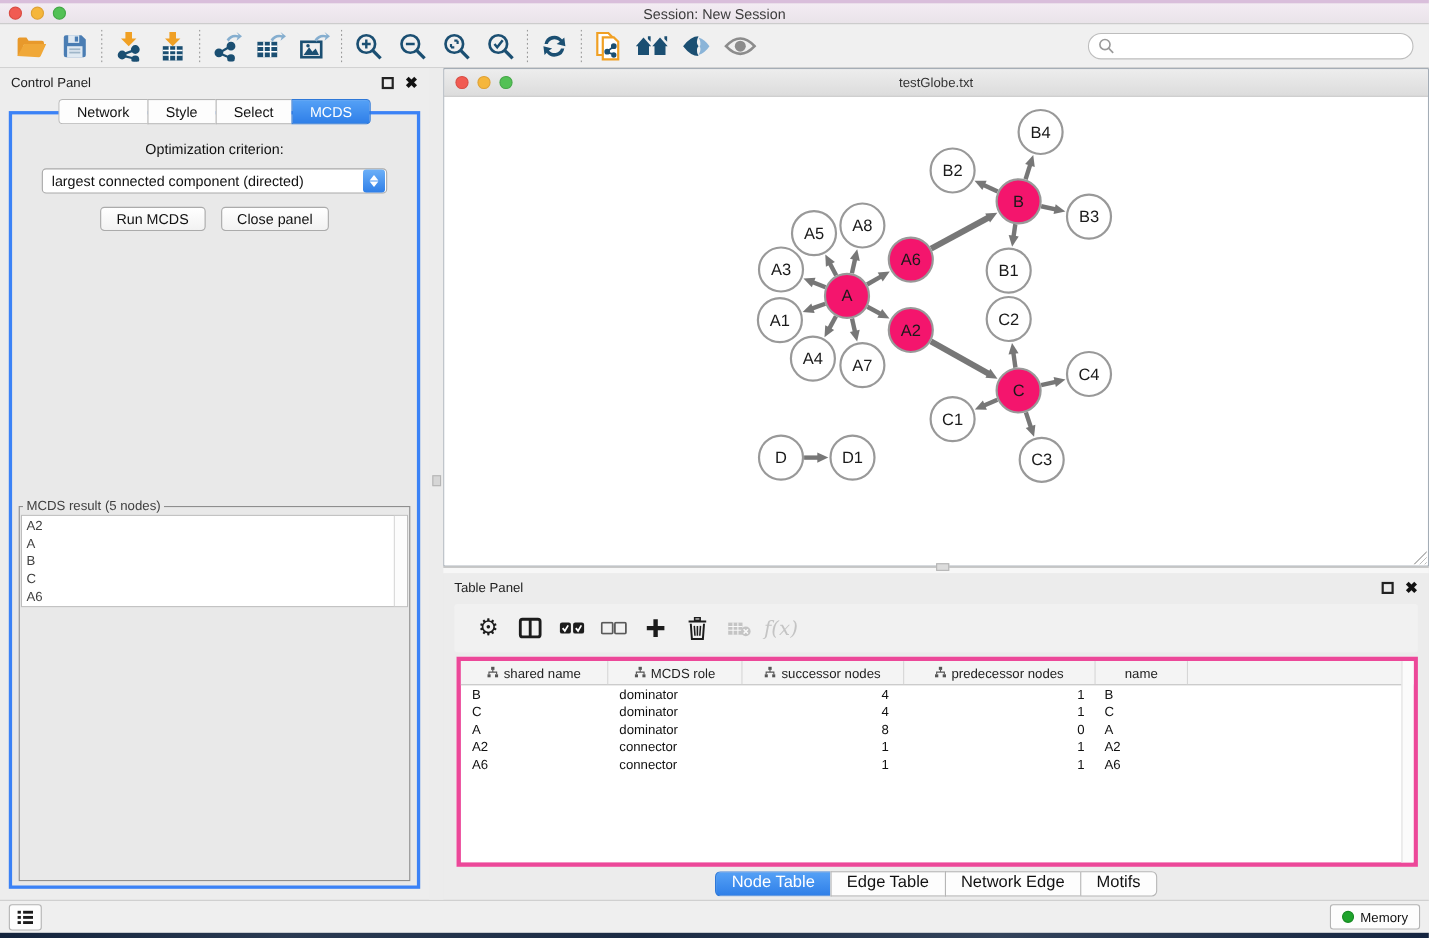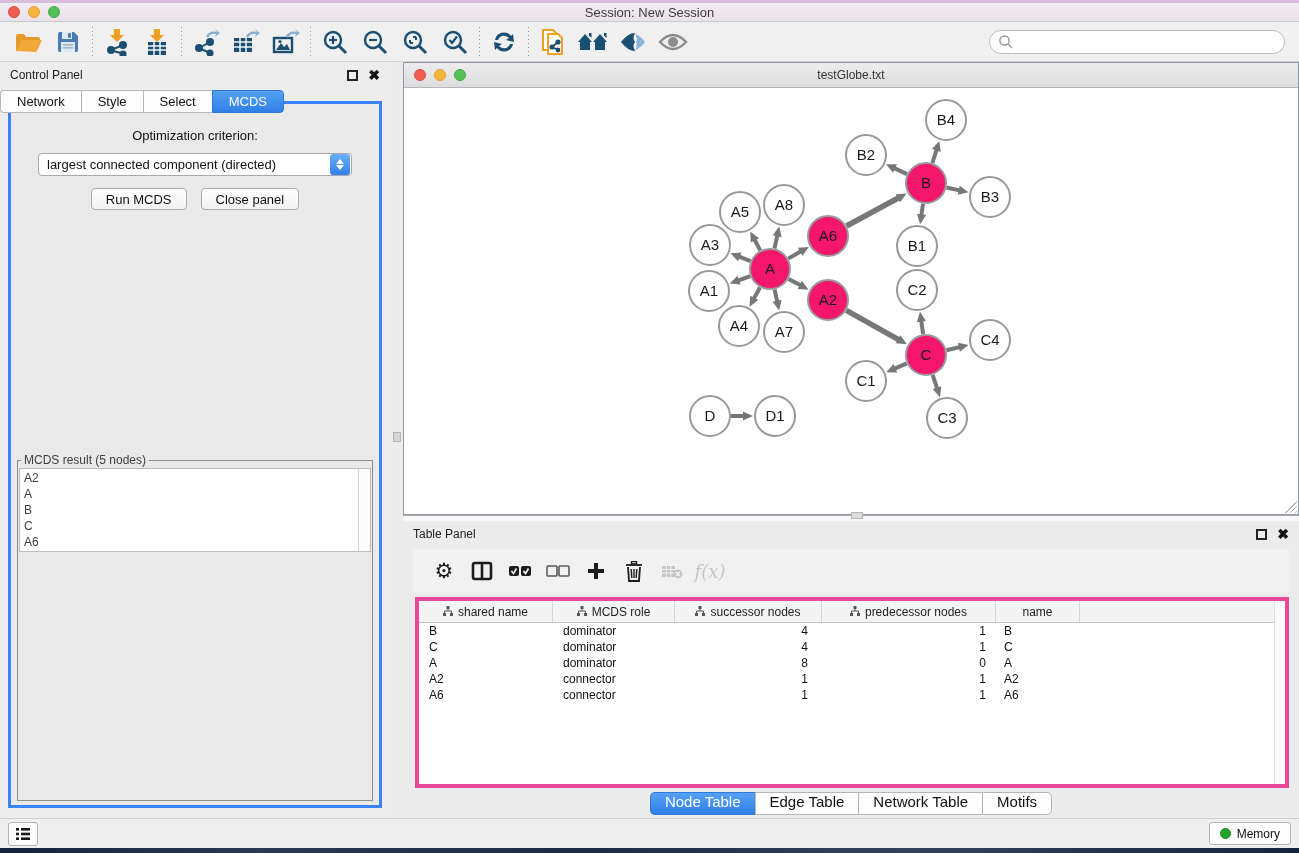--- a/index.html
+++ b/index.html
@@ -27,21 +27,21 @@
   
   .content { flex:1; display:flex; background:#ececec; min-height:0; }
 
   
   .control-panel { width:390px; display:flex; flex-direction:column; background:#ededed; padding-bottom:10px; }
   .panel-head { height:26px; display:flex; align-items:center; padding:0 10px; }
   .panel-head .panel-title { font-size:12px; color:#222; }
   .panel-head .panel-btns { margin-left:auto; display:flex; gap:10px; align-items:center; }
   .float-box { width:11px; height:11px; border:2px solid #222; background:transparent; }
   .close-x { font-size:14px; font-weight:bold; color:#111; line-height:11px; }
-  .cp-tabs { display:flex; gap:0; margin:2px 0 0 0; position:relative; z-index:2; }
+  .cp-tabs { display:flex; justify-content:center; gap:0; margin:2px 0 0 0; position:relative; z-index:2; }
   .cp-tab { font-size:13px; padding:3px 16px; background:#fdfdfd; border:1px solid #b6b6b6; border-right:none; color:#111; }
   .cp-tab:first-child { border-top-left-radius:4px; border-bottom-left-radius:4px; }
   .cp-tab:last-child { border-right:1px solid #b6b6b6; border-top-right-radius:4px; border-bottom-right-radius:4px; }
   .cp-tab.active { background:linear-gradient(#55a1f6,#2f7fe8); color:#fff; border-color:#2e78d8; }
   .cp-body { flex:1; margin:-12px 8px 0 8px; border:3px solid #3b82f6; background:#e9e9e9; display:flex; flex-direction:column; padding-top:24px; min-height:0; }
   .opt-label { text-align:center; font-size:13px; margin-bottom:10px; color:#111; }
   .dropdown { width:314px; height:23px; margin:0 auto; background:#fff; border:1px solid #a9a9a9; border-radius:4px; display:flex; align-items:center; position:relative; }
   .dropdown .dd-text { flex:1; font-size:13px; padding-left:8px; white-space:nowrap; overflow:hidden; color:#111; }
   .dd-stepper { width:20px; height:21px; border-radius:3px; background:linear-gradient(#6cb0f8,#2f7fe8); margin-right:1px; display:flex; flex-direction:column; align-items:center; justify-content:center; gap:1px; }
   .dd-stepper .ar { width:0; height:0; border-left:4px solid transparent; border-right:4px solid transparent; }
@@ -564,21 +564,21 @@
                 <div class="t-cell" style="width: 147px; text-align: right; padding: 0px 14px 0px 0px;">1</div>
                 <div class="t-cell" style="width: 174px; text-align: right; padding: 0px 10px 0px 0px;">1</div>
                 <div class="t-cell" style="width: 84px; text-align: left; padding: 0px 0px 0px 8px;">A6</div>
               </div>
             </div>
           <div class="t-scroll"></div>
         </div>
         <div class="tp-tabs">
             <div class="tp-tab active">Node Table</div>
             <div class="tp-tab">Edge Table</div>
-            <div class="tp-tab">Network Table</div>
+            <div class="tp-tab">Network Edge</div>
             <div class="tp-tab">Motifs</div>
           </div>
       </div>
     </div>
   </div>
 
   <div class="statusbar">
     <button class="sb-left-btn">
       <svg width="16" height="14" viewBox="0 0 16 14">
           <rect x="1" y="1" width="3" height="2.6" fill="#1c1c1c"></rect>

